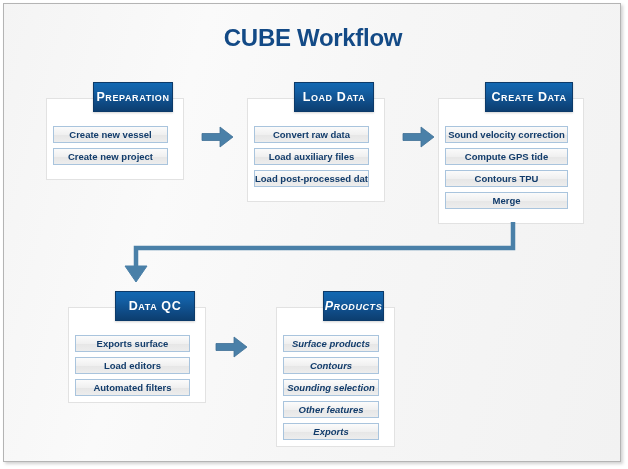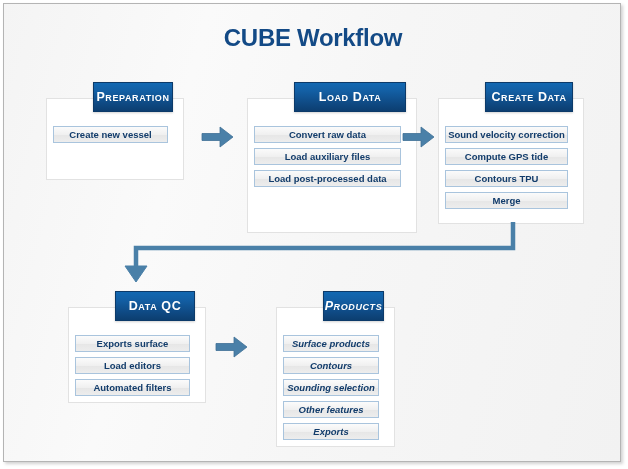--- a/index.html
+++ b/index.html
@@ -119,30 +119,31 @@
 <div id="frame">
   <div id="canvas">
 
     <div id="title">CUBE Workflow</div>
 
     <div class="card" style="left:42px; top:78px; width:138px; height:98px;">
       <div class="card-panel"></div>
       <div class="card-head">Preparation</div>
       <div class="card-items">
         <div class="card-item">Create new vessel</div>
+        <div class="card-item">Create new project</div>
       </div>
     </div>
 
     <div class="arrow-h" style="left:197px; top:120px; width:34px; height:26px;">
       <svg width="34" height="26" viewBox="0 0 34 26">
         <path d="M1 9.5 L19 9.5 L19 3 L32 13 L19 23 L19 16.5 L1 16.5 Z" fill="#4a80a8" stroke="#3f7096" stroke-width="0.8" stroke-linejoin="miter"></path>
       </svg>
     </div>
 
-    <div class="card" style="left:243px; top:78px; width:138px; height:151px;padding-left:32px;">
+    <div class="card" style="left:243px; top:78px; width:138px; height:120px;">
       <div class="card-panel"></div>
       <div class="card-head">Load Data</div>
       <div class="card-items">
         <div class="card-item">Convert raw data</div>
         <div class="card-item">Load auxiliary files</div>
         <div class="card-item">Load post-processed data</div>
       </div>
     </div>
 
     <div class="arrow-h" style="left:398px; top:120px; width:34px; height:26px;">

